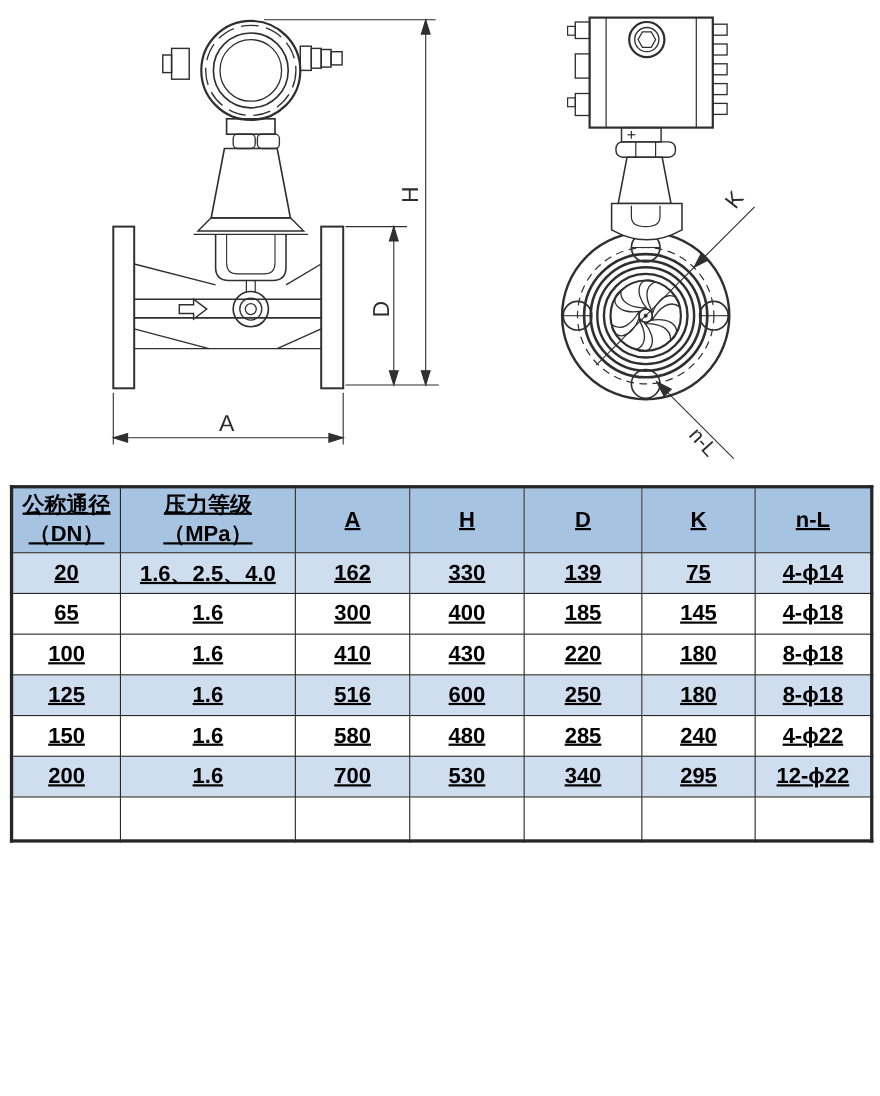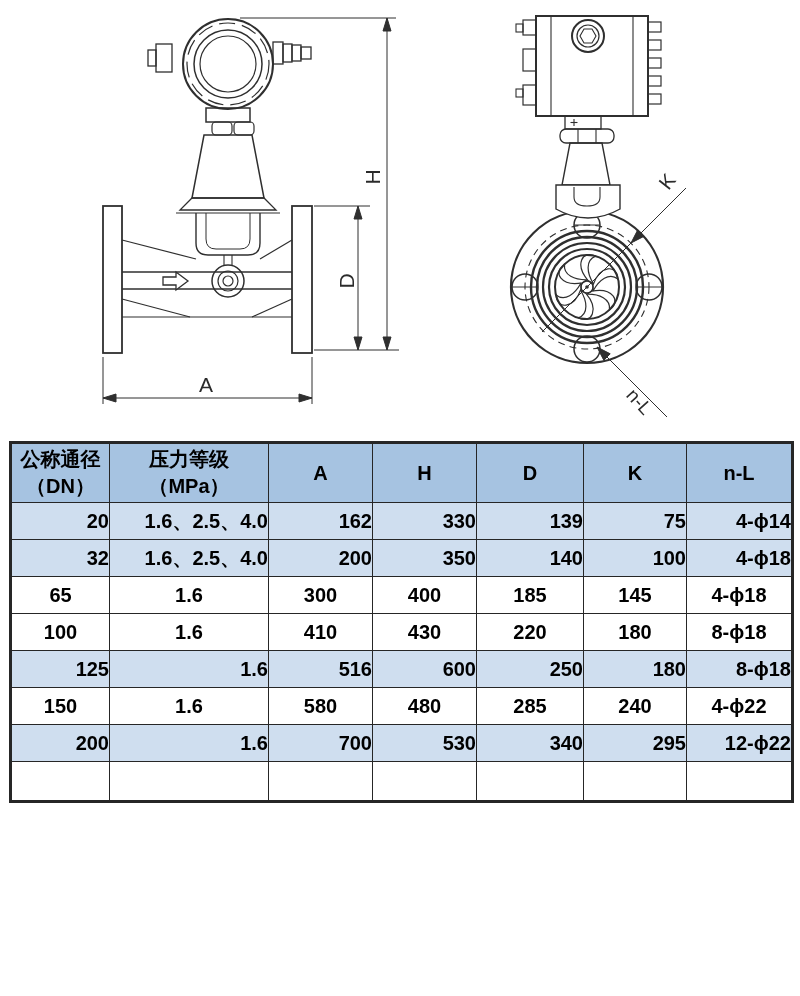--- a/index.html
+++ b/index.html
@@ -12,33 +12,34 @@
   body{
     width:800px;height:996px;overflow:hidden;background:#ffffff;
     font-family:"Liberation Sans","DejaVu Sans",sans-serif;
   }
   .drawing-area{width:800px;height:430px;position:relative;}
   svg text{font-family:"Liberation Sans","DejaVu Sans",sans-serif;fill:#2b2b2b;}
   table.dim-table{
     border-collapse:collapse;table-layout:fixed;
     width:782px;margin:11px 0 0 9px;
     border:3px solid var(--border);
+    text-decoration:underline;
   }
   .dim-table th,.dim-table td{
     border:1.5px solid var(--border);
     text-align:center;vertical-align:middle;padding:0;
     color:#000;font-size:20px;font-weight:bold;
     overflow:hidden;white-space:nowrap;
   }
   .dim-table th{
     height:58px;background:var(--header-bg);
     white-space:pre-line;line-height:1.35;font-size:20px;
   }
   .dim-table td{height:36px;background:#ffffff;}
-  .dim-table tr.alt td{background:var(--alt-bg);text-align:right;}
+  .dim-table tr.alt td{background:var(--alt-bg);}
   .dim-table tr.partial td{height:38px;background:#ffffff;}
 </style>
 </head>
 <body>
 
 <div class="drawing-area">
 <svg width="800" height="430" viewBox="0 0 800 430">
 
   <g stroke="var(--line)" fill="none" stroke-width="1.5">
 
@@ -221,29 +222,20 @@
   <tbody>
       <tr class="alt">
         <td>20</td>
         <td>1.6、2.5、4.0</td>
         <td>162</td>
         <td>330</td>
         <td>139</td>
         <td>75</td>
         <td>4-ϕ14</td>
       </tr>
-      <tr class="alt">
-        <td>32</td>
-        <td>1.6、2.5、4.0</td>
-        <td>200</td>
-        <td>350</td>
-        <td>140</td>
-        <td>100</td>
-        <td>4-ϕ18</td>
-      </tr>
       <tr>
         <td>65</td>
         <td>1.6</td>
         <td>300</td>
         <td>400</td>
         <td>185</td>
         <td>145</td>
         <td>4-ϕ18</td>
       </tr>
       <tr>

